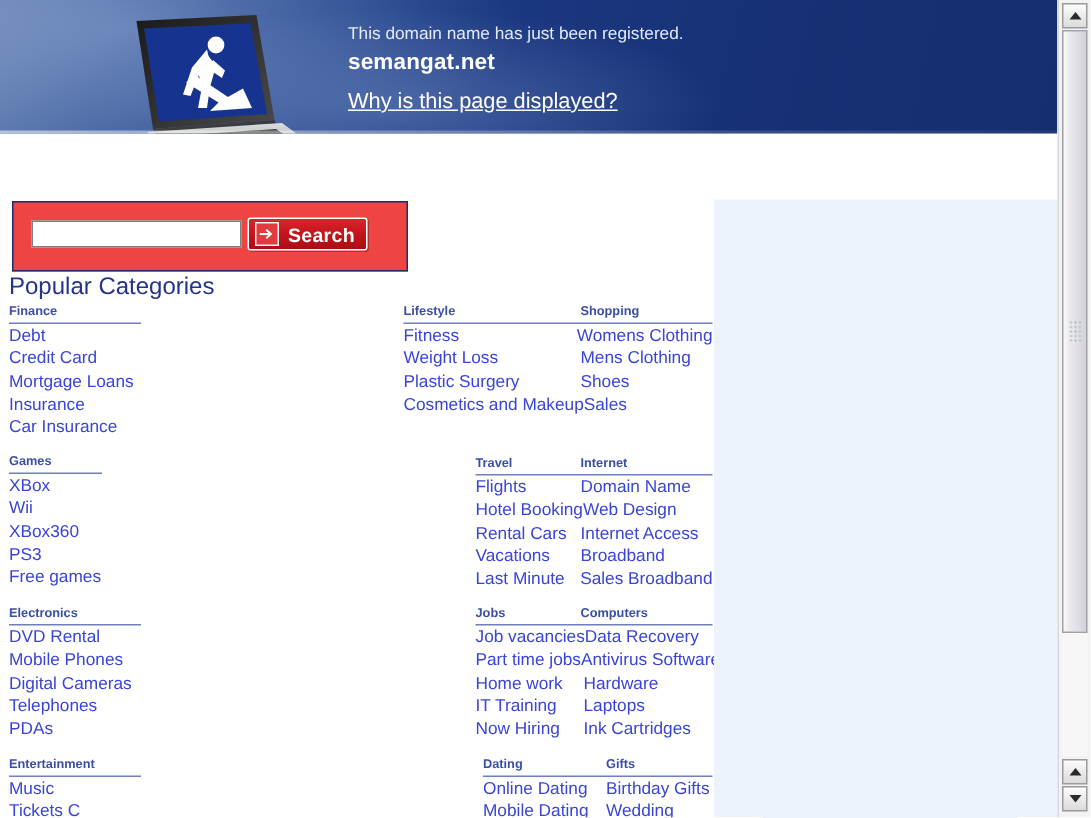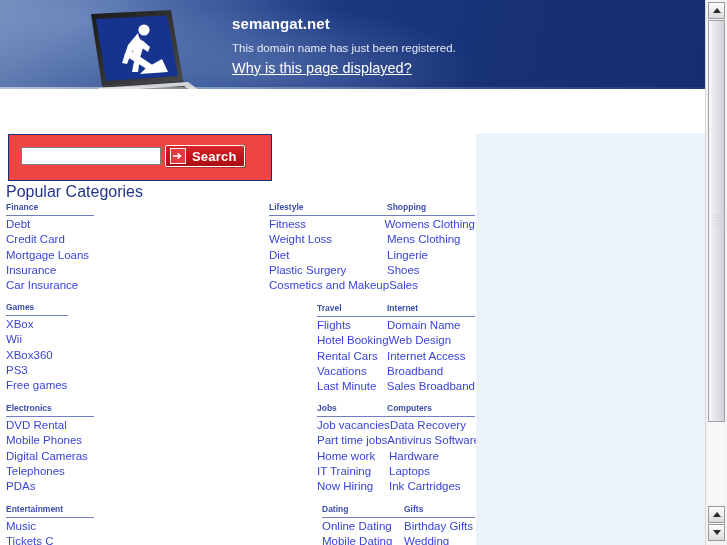--- a/index.html
+++ b/index.html
@@ -310,22 +310,22 @@
       <polygon points="64,110 160,98 161,103 65,115" fill="#8b8e93"></polygon>
 
       <g fill="#3c3e42">
         <rect x="120" y="104" width="9" height="3" transform="rotate(-7 120 104)"></rect>
         <rect x="133" y="102" width="12" height="3" transform="rotate(-7 133 102)"></rect>
         <rect x="102" y="106" width="5" height="3" transform="rotate(-7 102 106)"></rect>
       </g>
     </svg>
 
     <div id="header-text">
+      <div id="registered-note">This domain name has just been registered.</div>
       <div id="domain-title">semangat.net</div>
-      <div id="registered-note">This domain name has just been registered.</div>
       <a id="why-link">Why is this page displayed?</a>
     </div>
 
     <div id="banner-edge"></div>
   </div>
 
   <div id="search-panel">
     <input id="search-input" type="text" value="" placeholder="" style="">
     <div id="search-button">
       <span id="search-arrow">
@@ -384,24 +384,20 @@
     <div class="cat-rule"></div>
     <div class="cat-row">
       <a class="cat-link" style="width:118px">Fitness</a>
       <a class="cat-link">Womens Clothing</a>
     </div>
     <div class="cat-row">
       <a class="cat-link" style="width:118px">Weight Loss</a>
       <a class="cat-link">Mens Clothing</a>
     </div>
     <div class="cat-row">
-      <a class="cat-link" style="width:118px">Diet</a>
-      <a class="cat-link">Lingerie</a>
-    </div>
-    <div class="cat-row">
       <a class="cat-link" style="width:118px">Plastic Surgery</a>
       <a class="cat-link">Shoes</a>
     </div>
     <div class="cat-row">
       <a class="cat-link">Cosmetics and Makeup</a>
       <a class="cat-link">Sales</a>
     </div>
   </div>
 
   <div class="cat-group" id="grp-travel">

